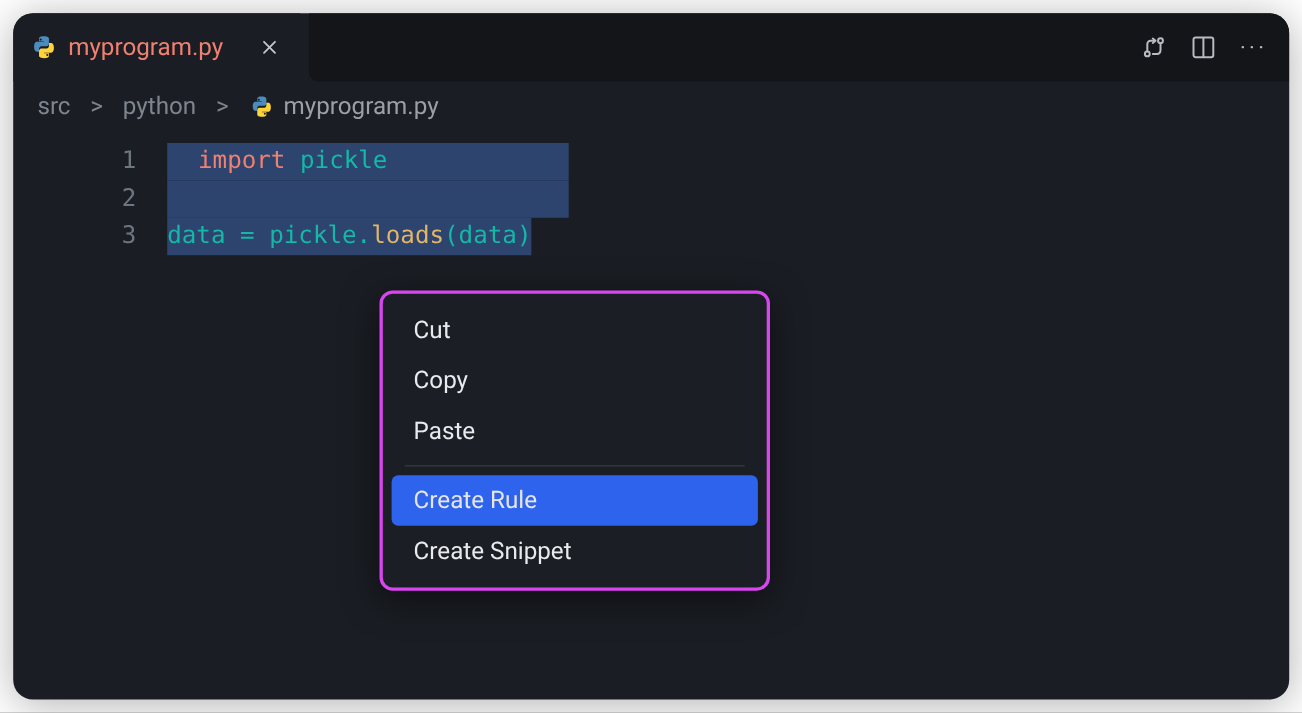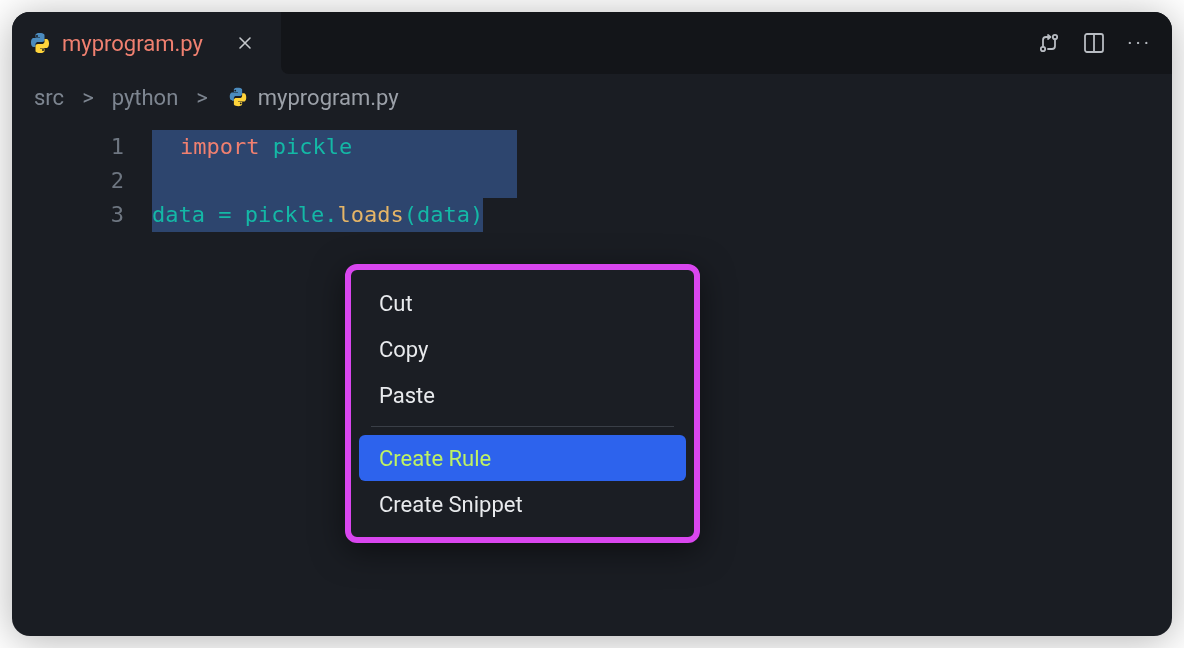--- a/index.html
+++ b/index.html
@@ -137,39 +137,39 @@
     .tok-keyword { color: #f08070; padding-left: 28px; }
     .tok-default { color: #14b8a6; }
     .tok-func { color: #e5b567; }
 
     .context-menu {
       position: absolute;
       left: 333px;
       top: 252px;
       width: 355px;
       background: #1b1e24;
-      border: 6px solid #d946ef;
+      border: 3px solid #d946ef;
       border-radius: 12px;
       padding: 10px 0;
       box-shadow: 0 8px 32px rgba(0,0,0,0.5);
     }
     .menu-item {
       height: 46px;
       display: flex;
       align-items: center;
       padding: 0 20px;
       margin: 0 8px;
       color: #e8eaed;
       font-size: 22px;
       cursor: pointer;
       border-radius: 6px;
     }
     .menu-item.highlighted {
       background: #2d63ed;
-      color: #bef264;
+      color: #e5e5e5;
     }
     .menu-divider {
       height: 1px;
       background: #3a3f47;
       margin: 8px 20px;
     }
   </style>
 </head>
 <body>
 

